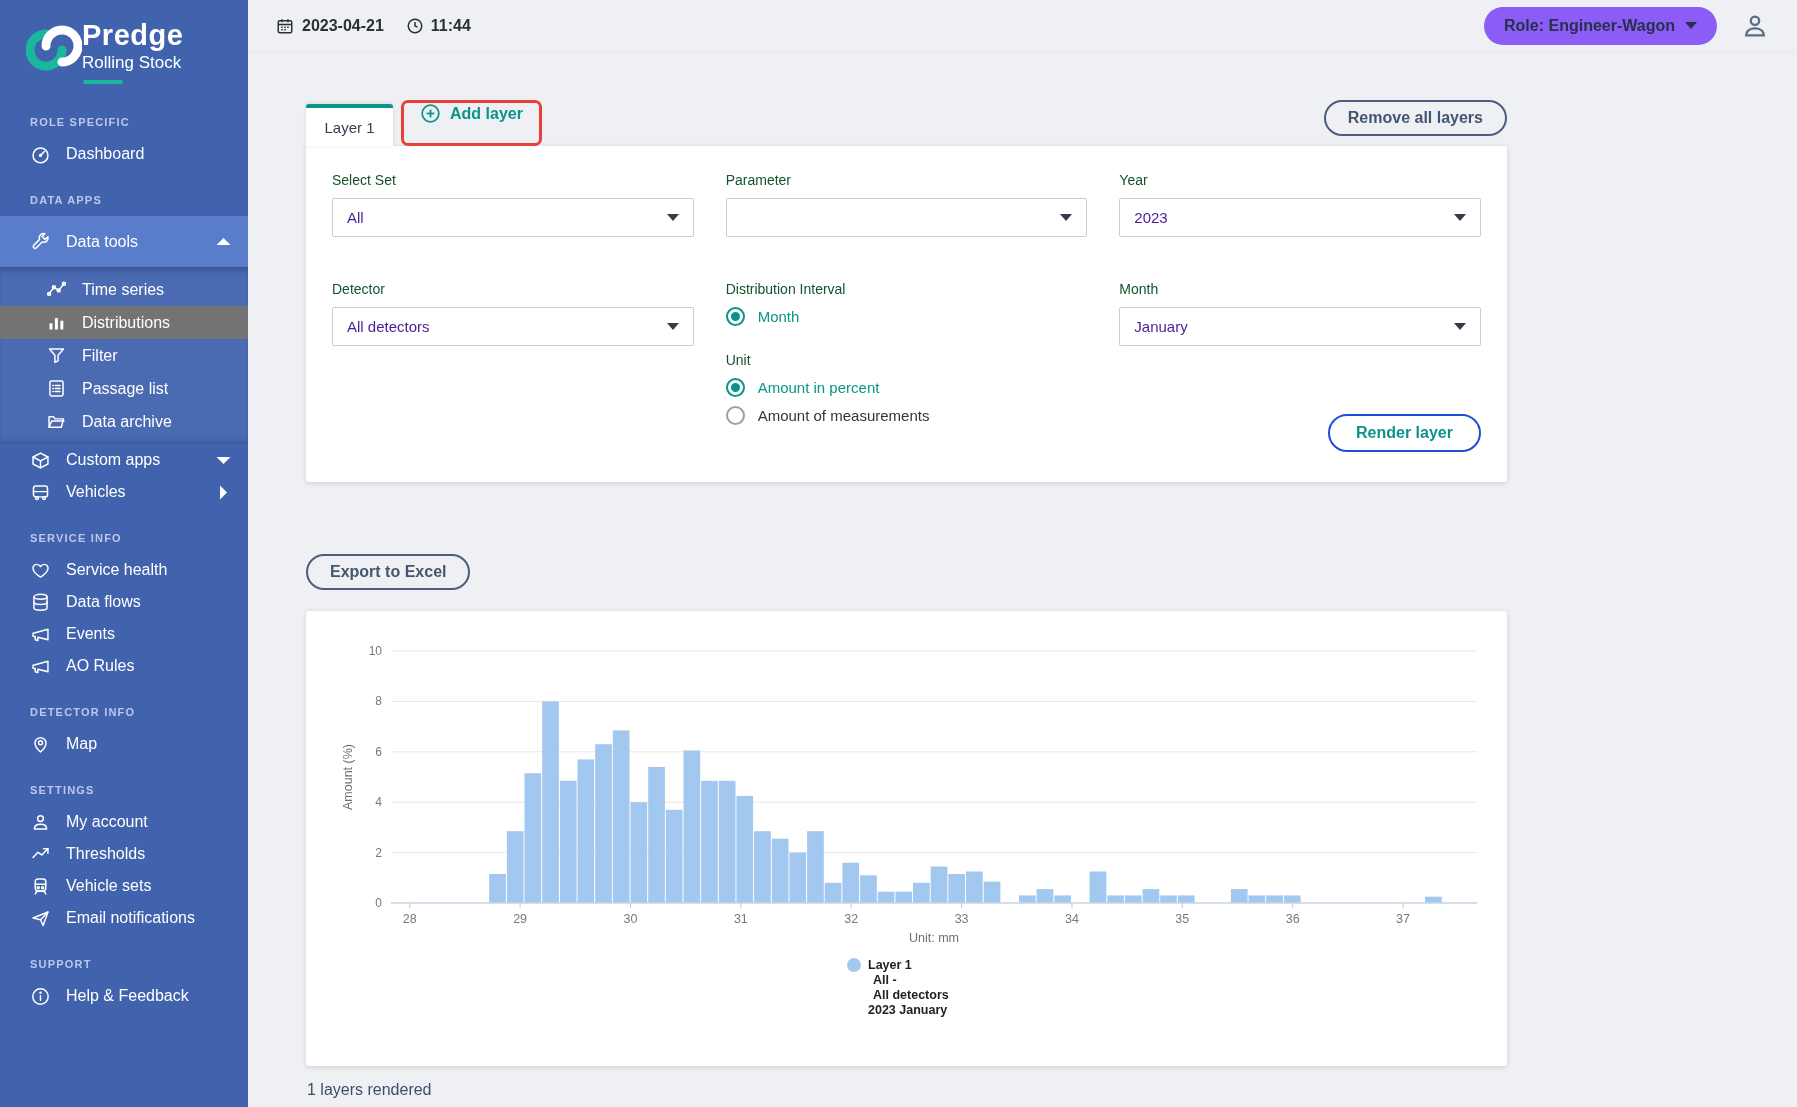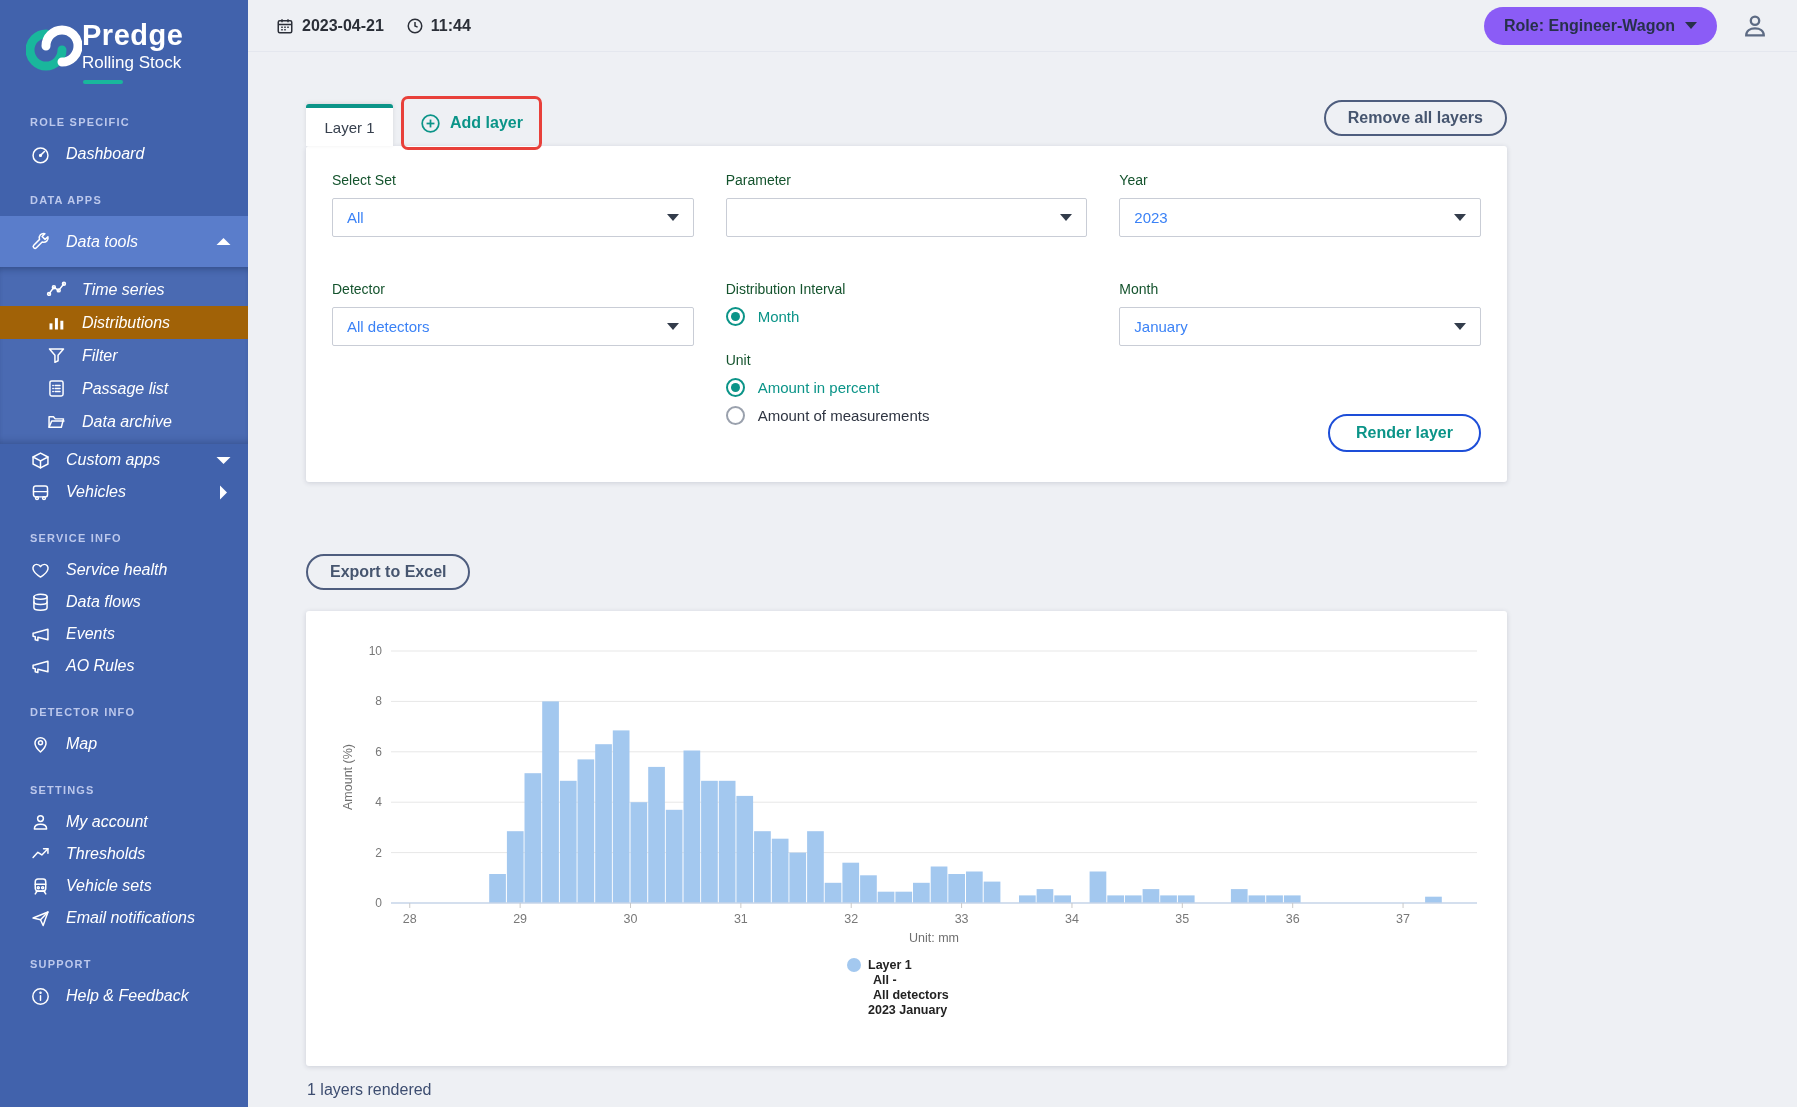--- a/index.html
+++ b/index.html
@@ -20,27 +20,27 @@
   .logo-mark { width:56px; height:56px; flex:0 0 auto; }
   .brand-name { font-size:29px; font-weight:bold; letter-spacing:.5px; line-height:1.05; }
   .brand-sub { font-size:17px; font-weight:normal; margin-top:3px; }
   .brand-rule { width:40px; height:4px; background:#19b79c; border-radius:2px; margin:7px 0 0 1px; }
   .section-label {
     font-size:11px; letter-spacing:1.2px; color:#bcc8ec;
     padding:0 0 0 30px; margin-top:24px; margin-bottom:10px; font-weight:bold;
   }
   .nav-item {
     display:flex; align-items:center; gap:15px; height:32px;
-    padding-left:30px; padding-right:14px; font-size:16px; cursor:pointer; position:relative;font-style:italic;
+    padding-left:30px; padding-right:14px; font-size:16px; cursor:pointer; position:relative;
   }
   .nav-item svg { width:21px; height:21px; flex:0 0 auto; }
   .nav-item.parent-open { background:#5a7dcb; height:51px; }
   .submenu { background:#4a6ab2; box-shadow: inset 0 7px 7px -5px rgba(10,25,60,.35), inset 0 -7px 7px -5px rgba(10,25,60,.25); padding:6px 0; margin-top:0; }
   .submenu .nav-item { padding-left:46px; height:33px; }
-  .submenu .nav-item.selected { background:#a16207; }
+  .submenu .nav-item.selected { background:#737373; }
   .chev { margin-left:auto; width:12px; height:12px; }
   
   .topbar {
     position:absolute; left:248px; top:0; width:1549px; height:52px;
     background:#eef0f4; border-bottom:1px solid #e4e7ee;
     display:flex; align-items:center; padding:0 28px;
   }
   .datetime { display:flex; align-items:center; gap:8px; font-size:16px; font-weight:bold; color:#2b2f38; }
   .datetime svg { width:18px; height:18px; }
   .datetime .time-group { margin-left:14px; display:flex; align-items:center; gap:7px; }
@@ -54,38 +54,38 @@
   
   .main { position:absolute; left:248px; top:52px; width:1549px; padding:48px 0 0 58px; }
   .content-col { width:1201px; }
   .tabrow { display:flex; align-items:flex-end; height:46px; position:relative; }
   .tab-active {
     width:87px; height:42px; background:#ffffff; border-top:4px solid #0b9488;
     border-radius:3px 3px 0 0; display:flex; align-items:center; justify-content:center;
     font-size:15px; color:#37404e; box-shadow:0 -1px 4px rgba(0,0,0,.10); cursor:pointer;
   }
   .addlayer-wrap {
-    margin-left:8px; height:54px; align-self:center; display:flex; align-items:center;
+    margin-left:8px; height:46px; align-self:center; display:flex; align-items:flex-start;
     border:3px solid #e8403a; border-radius:7px; padding:0 16px; margin-bottom:0;
   }
   .addlayer-btn { display:flex; align-items:center; gap:9px; font-size:16px; color:#0b9488; font-weight:bold; cursor:pointer; background:none; border:none; font-family:inherit; }
   .addlayer-btn svg { width:21px; height:21px; }
   .pill-btn {
     border:2px solid #4e5d7e; color:#46556f; background:transparent; border-radius:19px;
     font-size:16px; font-weight:bold; padding:7px 22px; cursor:pointer; font-family:inherit;
   }
   .tabrow .pill-btn { margin-left:auto; align-self:flex-start; margin-top:0; }
   
   .card { background:#fff; border-radius:3px; box-shadow:0 1px 5px rgba(30,40,70,.16); }
   .form-card { padding:26px 26px 30px 26px; }
   .form-grid { display:grid; grid-template-columns:1fr 1fr 1fr; column-gap:32px; }
   .field-label { font-size:14px; color:#14532d; margin-bottom:10px; }
   .select-box {
     height:39px; border:1px solid #c9cdd6; border-radius:2px; background:#fff;
-    display:flex; align-items:center; padding:0 14px; font-size:15px; color:#3b82f6; cursor:pointer;
+    display:flex; align-items:center; padding:0 14px; font-size:15px; color:#4c1d95; cursor:pointer;
   }
   .select-box .caret { margin-left:auto; width:0; height:0; border-left:6px solid transparent; border-right:6px solid transparent; border-top:7px solid #333c4b; }
   .form-row2 { margin-top:44px; }
   .radio-row { display:flex; align-items:center; gap:13px; margin-top:9px; cursor:pointer; }
   .radio-outer { width:19px; height:19px; border-radius:50%; border:2px solid #0b9488; display:flex; align-items:center; justify-content:center; }
   .radio-outer .dot { width:9px; height:9px; border-radius:50%; background:#0b9488; }
   .radio-row.unselected .radio-outer { border-color:#9aa1ad; }
   .radio-label { font-size:15px; color:#0b9488; }
   .radio-row.unselected .radio-label { color:#2f3542; }
   .unit-block { margin-top:26px; }

